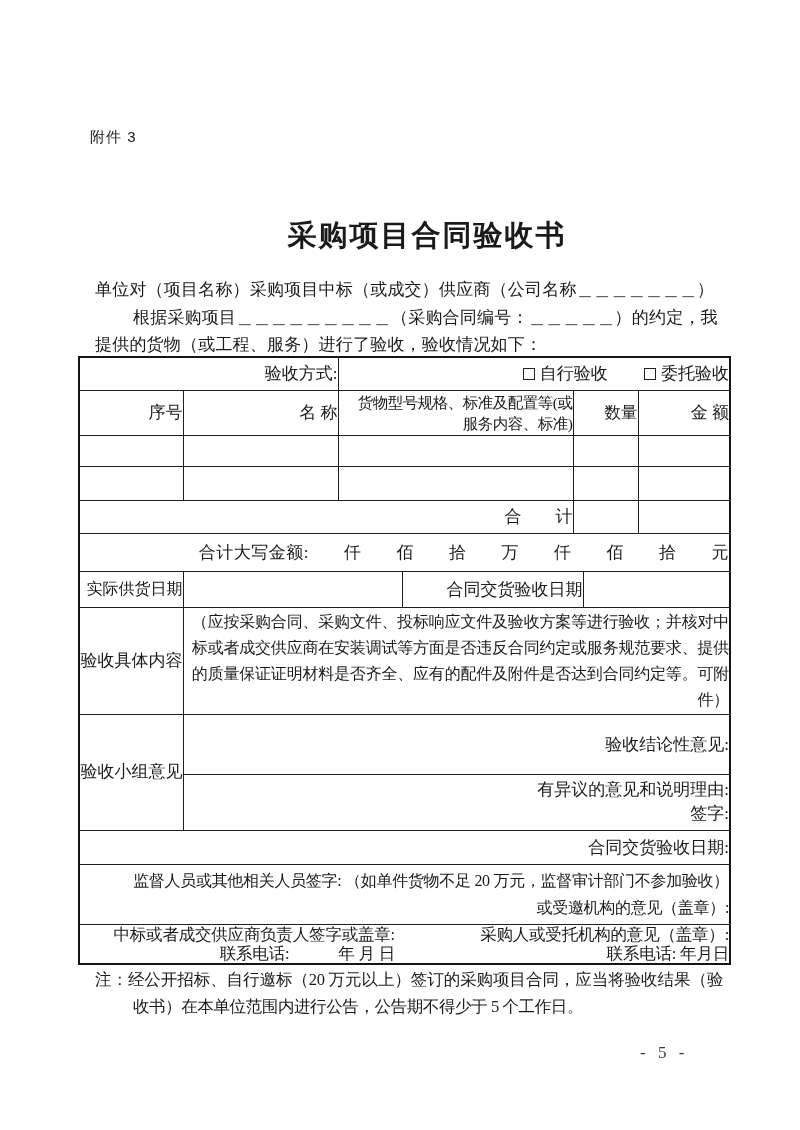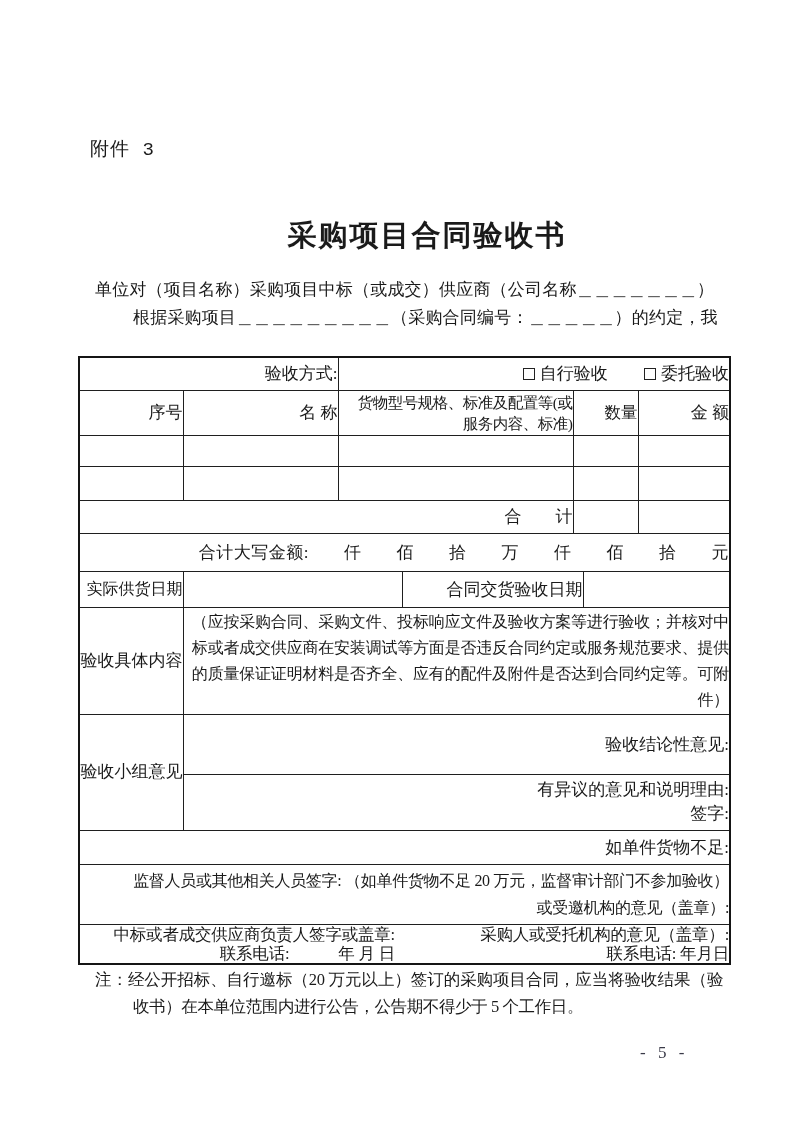--- a/index.html
+++ b/index.html
@@ -9,23 +9,23 @@
     width: 800px;
     height: 1130px;
     background: #ffffff;
     font-family: "Liberation Serif", "DejaVu Serif", serif;
     color: #1a1a1a;
     overflow: hidden;
   }
   .attachment-label {
     position: absolute;
     left: 90px;
-    top: 136px;
-    font-family: Liberation Mono, monospace;
-    font-size: 19px;
+    top: 128px;
+    font-family: Liberation Sans, sans-serif;
+    font-size: 15px;
     font-weight: 500;
     letter-spacing: 1px;
   }
   .doc-title {
     position: absolute;
     left: 0;
     top: 216px;
     width: 100%;
     text-align: center;
     font-size: 29px;
@@ -142,20 +142,21 @@
 
 <div class="page">
 
   <div class="attachment-label">附件 3</div>
 
   <div class="doc-title">采购项目合同验收书</div>
 
   <div class="intro">
     <div class="line">单位对（项目名称）采购项目中标（或成交）供应商（公司名称＿＿＿＿＿＿＿）</div>
     <div class="line first">根据采购项目＿＿＿＿＿＿＿＿＿（采购合同编号：＿＿＿＿＿）的约定，我</div>
+    <div class="line">提供的货物（或工程、服务）进行了验收，验收情况如下：</div>
   </div>
 
   <table class="form">
     <colgroup>
       <col style="width:104px">
         <col style="width:155px">
         <col style="width:64px">
         <col style="width:171px">
         <col style="width:10px">
         <col style="width:55px">
@@ -224,21 +225,21 @@
       <td colspan="6" class="sub-top">验收结论性意见:</td>
     </tr>
     <tr style="height:56px">
       <td colspan="6" class="sub-bottom">
         <div>有异议的意见和说明理由:</div>
         <div>签字:</div>
       </td>
     </tr>
 
     <tr style="height:34px">
-      <td colspan="7" class="sign-row-cell">如单件货物不足:</td>
+      <td colspan="7" class="sign-row-cell">合同交货验收日期:</td>
     </tr>
 
     <tr style="height:60px">
       <td colspan="7" class="supervisor-cell">
         <div>监督人员或其他相关人员签字: （如单件货物不足 20 万元，监督审计部门不参加验收）</div>
         <div>或受邀机构的意见（盖章）:</div>
       </td>
     </tr>
 
     <tr style="height:40px">

